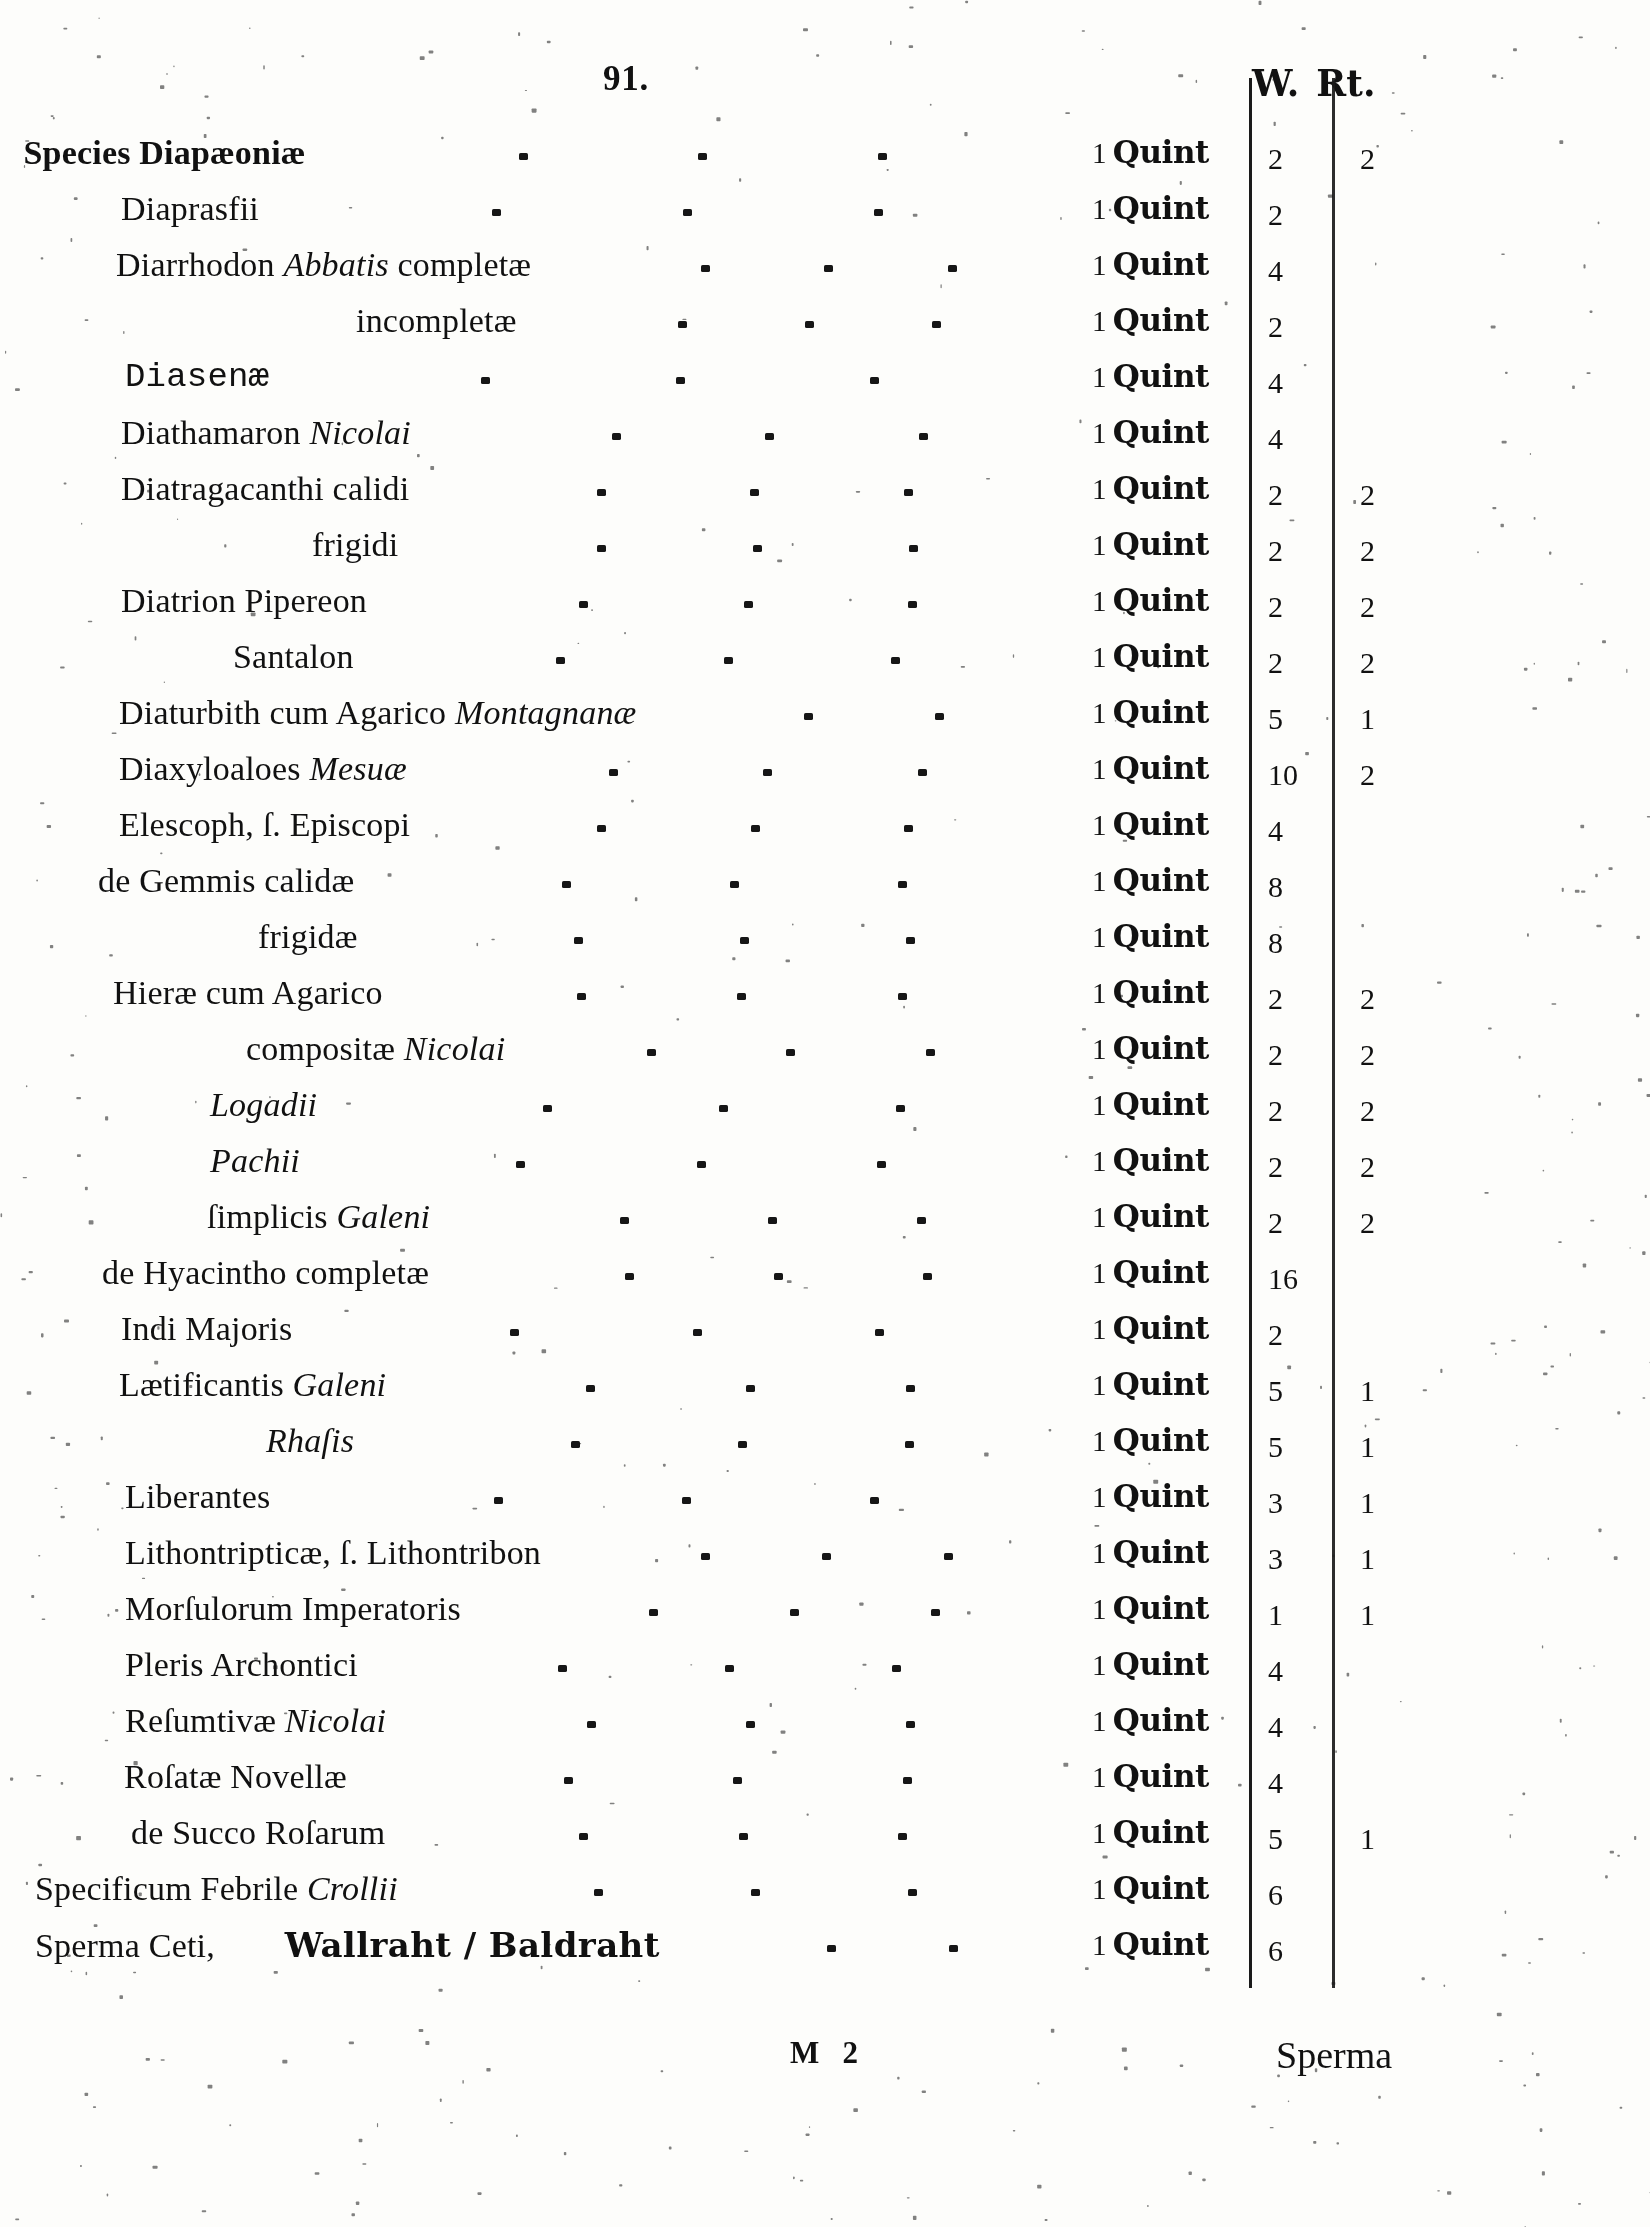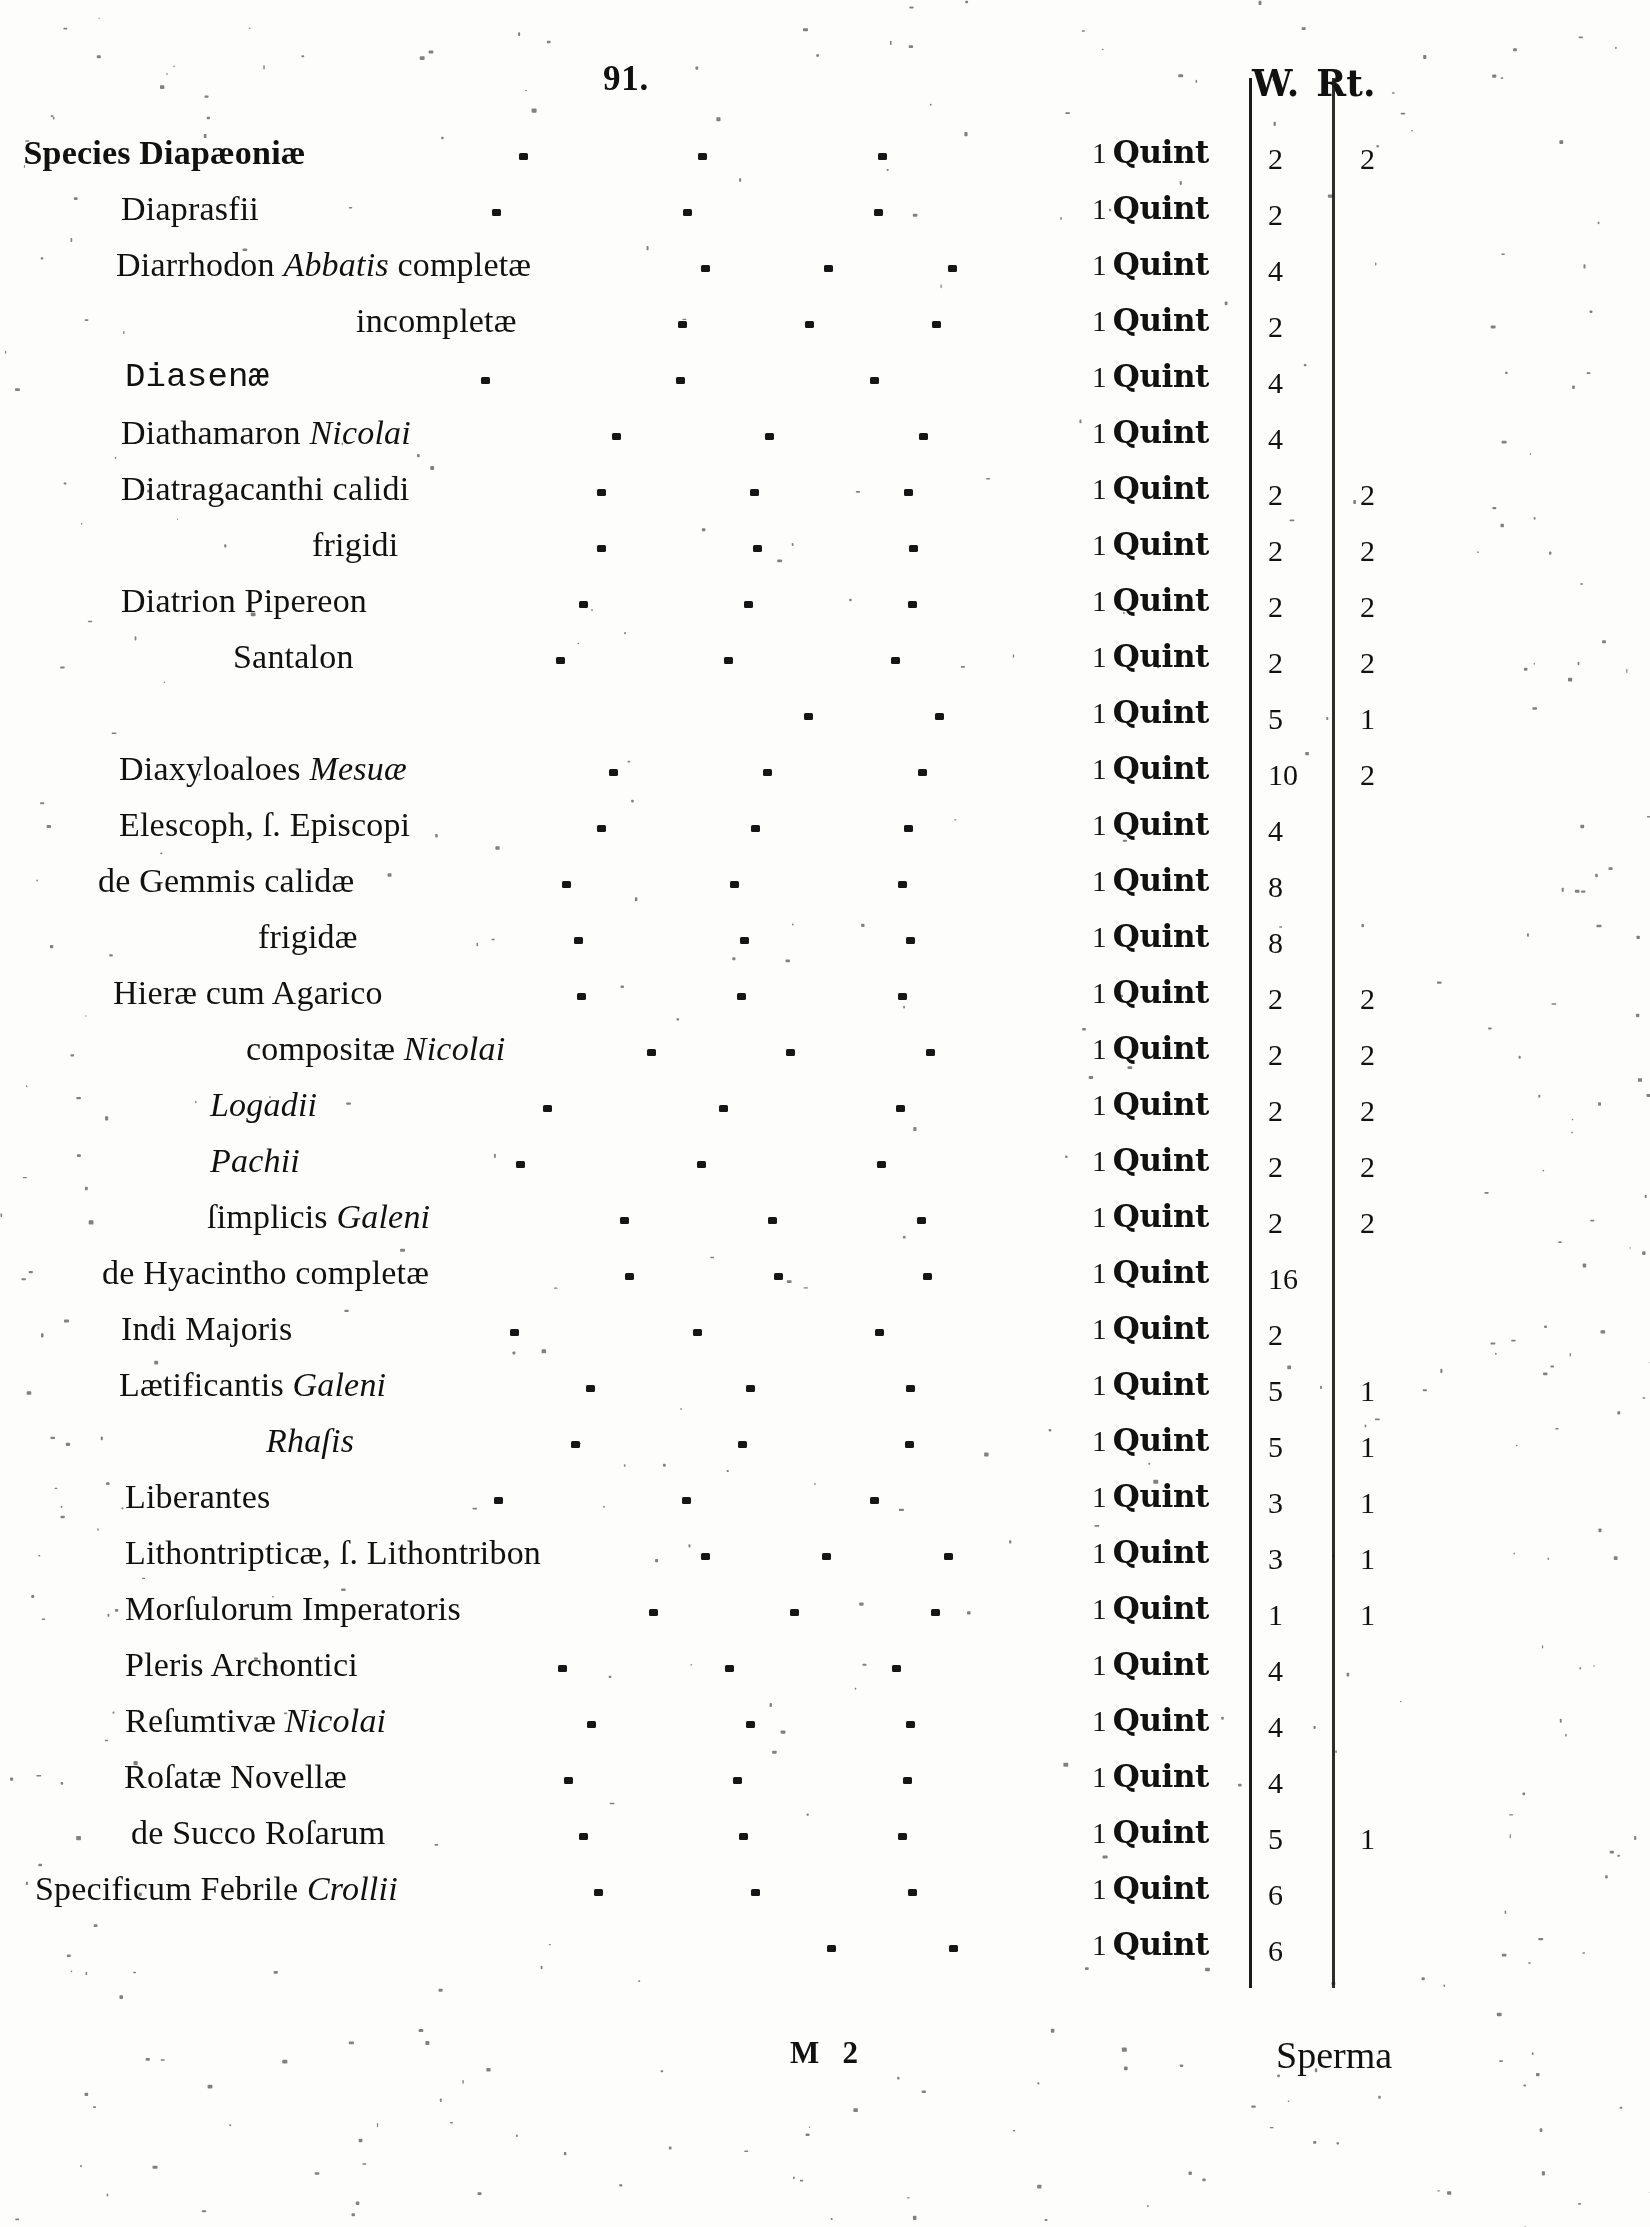--- a/index.html
+++ b/index.html
@@ -720,20 +720,21 @@
         <div class="leaders">
           <i style="left: 556px;"></i>
           <i style="left: 724px;"></i>
           <i style="left: 891px;"></i>
         </div>
         <div class="qty"><span class="num">1</span><span class="unit">Quint</span></div>
         <div class="c1">2</div>
         <div class="c2">2</div>
       </div>
       <div class="row">
+        <div class="label" style="left: 119px;"><span>Diaturbith cum Agarico </span><span class="it">Montagnanæ</span></div>
         <div class="leaders">
           <i style="left: 804px;"></i>
           <i style="left: 935px;"></i>
         </div>
         <div class="qty"><span class="num">1</span><span class="unit">Quint</span></div>
         <div class="c1">5</div>
         <div class="c2">1</div>
       </div>
       <div class="row">
         <div class="label" style="left: 119px;"><span>Diaxyloaloes </span><span class="it">Mesuæ</span></div>
@@ -960,20 +961,21 @@
         <div class="leaders">
           <i style="left: 594px;"></i>
           <i style="left: 751px;"></i>
           <i style="left: 908px;"></i>
         </div>
         <div class="qty"><span class="num">1</span><span class="unit">Quint</span></div>
         <div class="c1">6</div>
         <div class="c2"></div>
       </div>
       <div class="row">
+        <div class="label" style="left: 35px;"><span>Sperma Ceti, </span><span class="frak">&nbsp;&nbsp;&nbsp;&nbsp;&nbsp;Wallraht / Baldraht</span></div>
         <div class="leaders">
           <i style="left: 827px;"></i>
           <i style="left: 949px;"></i>
         </div>
         <div class="qty"><span class="num">1</span><span class="unit">Quint</span></div>
         <div class="c1">6</div>
         <div class="c2"></div>
       </div>
     </div>
 

